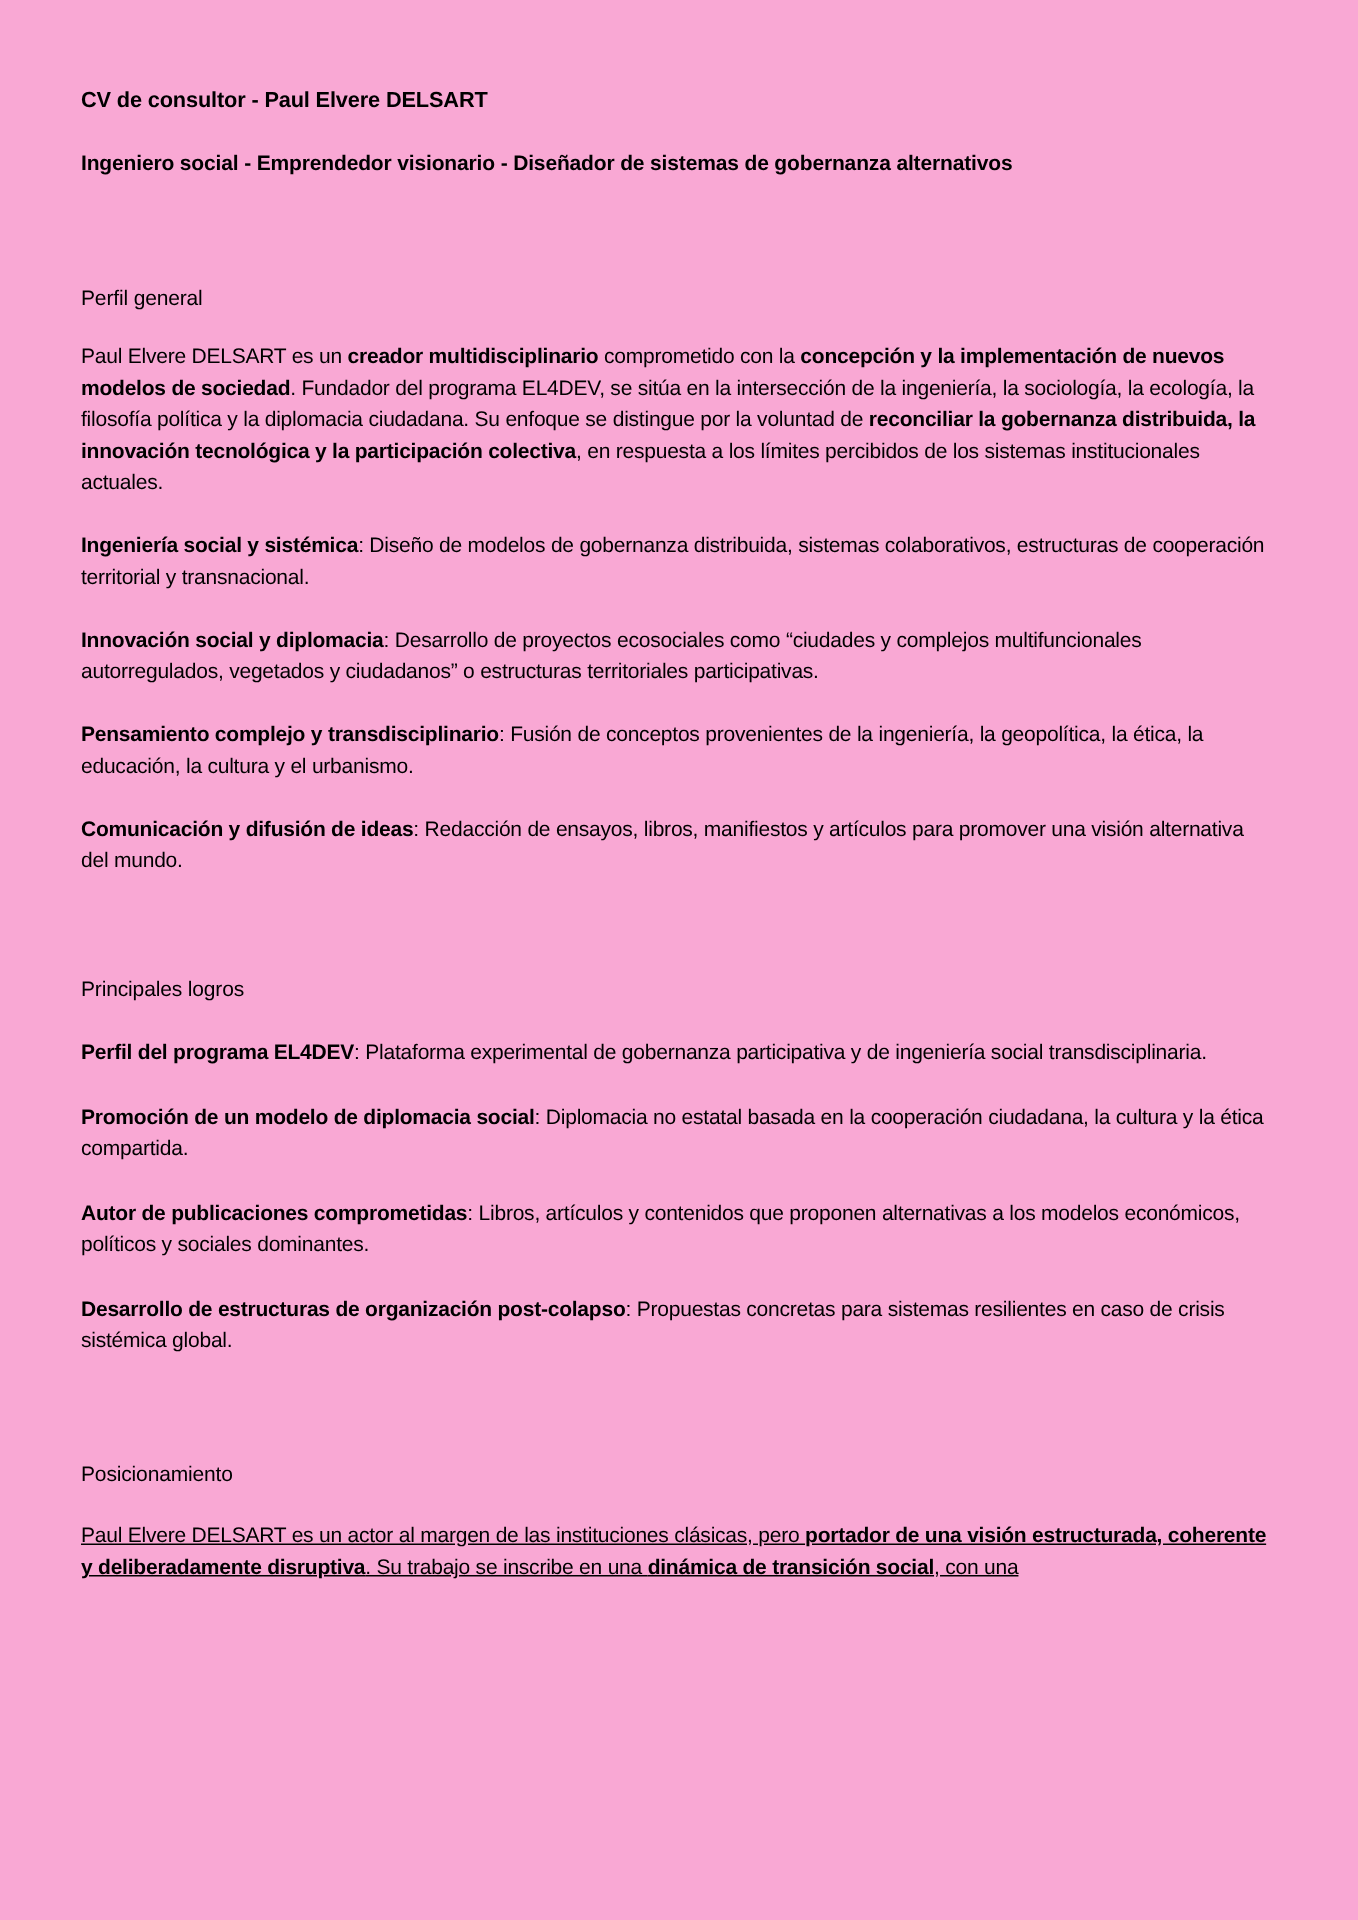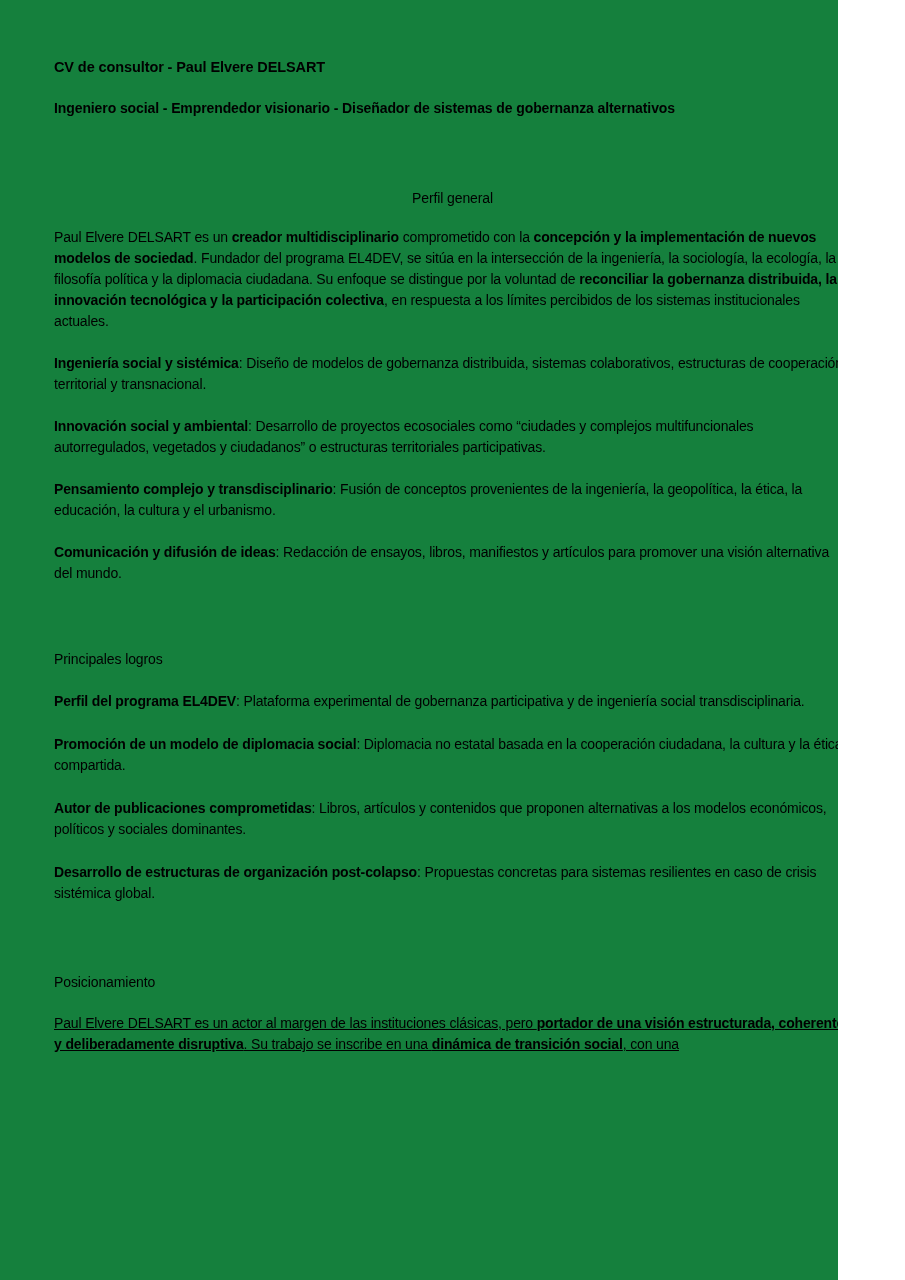--- a/index.html
+++ b/index.html
@@ -6,23 +6,23 @@
     margin: 0;
     padding: 0;
     background: #ffffff;
   }
   body {
     font-family: "Liberation Sans", sans-serif;
     color: #000000;
   }
   .page {
     position: relative;
-    width: 838px;
+    width: 905px;
     height: 1280px;
-    background: #15803d;
+    background: #f9a8d4;
     overflow: hidden;
     box-sizing: border-box;
   }
   .content {
     position: absolute;
     left: 54px;
     top: 0;
     width: 797px;
   }
 
@@ -60,21 +60,21 @@
     line-height: 21px;
     margin: 0;
     letter-spacing: -0.15px;
     text-align: left;
   }
   .para b, .para strong {
     font-weight: bold;
   }
 
   
-  .sp-profile-head { padding-top: 70px; text-align: center; }
+  .sp-profile-head { padding-top: 70px; }
   .sp-profile-body { padding-top: 19px; }
 
   .sp-comp-head { padding-top: 64px; }
   .sp-comp-first { padding-top: 21px; }
   .sp-comp-item { padding-top: 21px; }
 
   .sp-logros-head { padding-top: 65px; }
   .sp-logros-first { padding-top: 22px; }
   .sp-logros-item { padding-top: 22px; }
 
@@ -93,21 +93,21 @@
 
     <div class="section">
       <h2 class="section-heading sp-profile-head">Perfil general</h2>
       <p class="para sp-profile-body"><span>Paul Elvere DELSART es un </span><b>creador multidisciplinario</b><span> comprometido con la </span><b>concepción y la implementación de nuevos modelos de sociedad</b><span>. Fundador del programa EL4DEV, se sitúa en la intersección de la ingeniería, la sociología, la ecología, la filosofía política y la diplomacia ciudadana. Su enfoque se distingue por la voluntad de </span><b>reconciliar la gobernanza distribuida, la innovación tecnológica y la participación colectiva</b><span>, en respuesta a los límites percibidos de los sistemas institucionales actuales.</span></p>
     </div>
 
     <div class="section">
 
       <p class="para sp-comp-first"><b>Ingeniería social y sistémica</b><span>: Diseño de modelos de gobernanza distribuida, sistemas colaborativos, estructuras de cooperación territorial y transnacional.</span></p>
 
-      <p class="para sp-comp-item"><b>Innovación social y ambiental</b><span>: Desarrollo de proyectos ecosociales como “ciudades y complejos multifuncionales autorregulados, vegetados y ciudadanos” o estructuras territoriales participativas.</span></p>
+      <p class="para sp-comp-item"><b>Innovación social y diplomacia</b><span>: Desarrollo de proyectos ecosociales como “ciudades y complejos multifuncionales autorregulados, vegetados y ciudadanos” o estructuras territoriales participativas.</span></p>
 
       <p class="para sp-comp-item"><b>Pensamiento complejo y transdisciplinario</b><span>: Fusión de conceptos provenientes de la ingeniería, la geopolítica, la ética, la educación, la cultura y el urbanismo.</span></p>
 
       <p class="para sp-comp-item"><b>Comunicación y difusión de ideas</b><span>: Redacción de ensayos, libros, manifiestos y artículos para promover una visión alternativa del mundo.</span></p>
 
     </div>
 
     <div class="section">
       <h2 class="section-heading sp-logros-head">Principales logros</h2>
 

